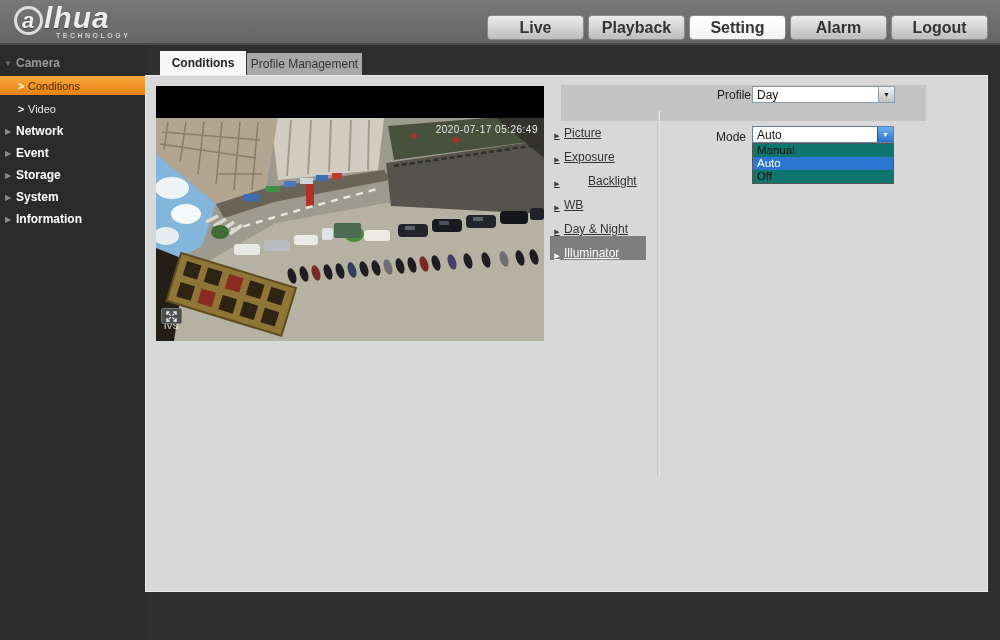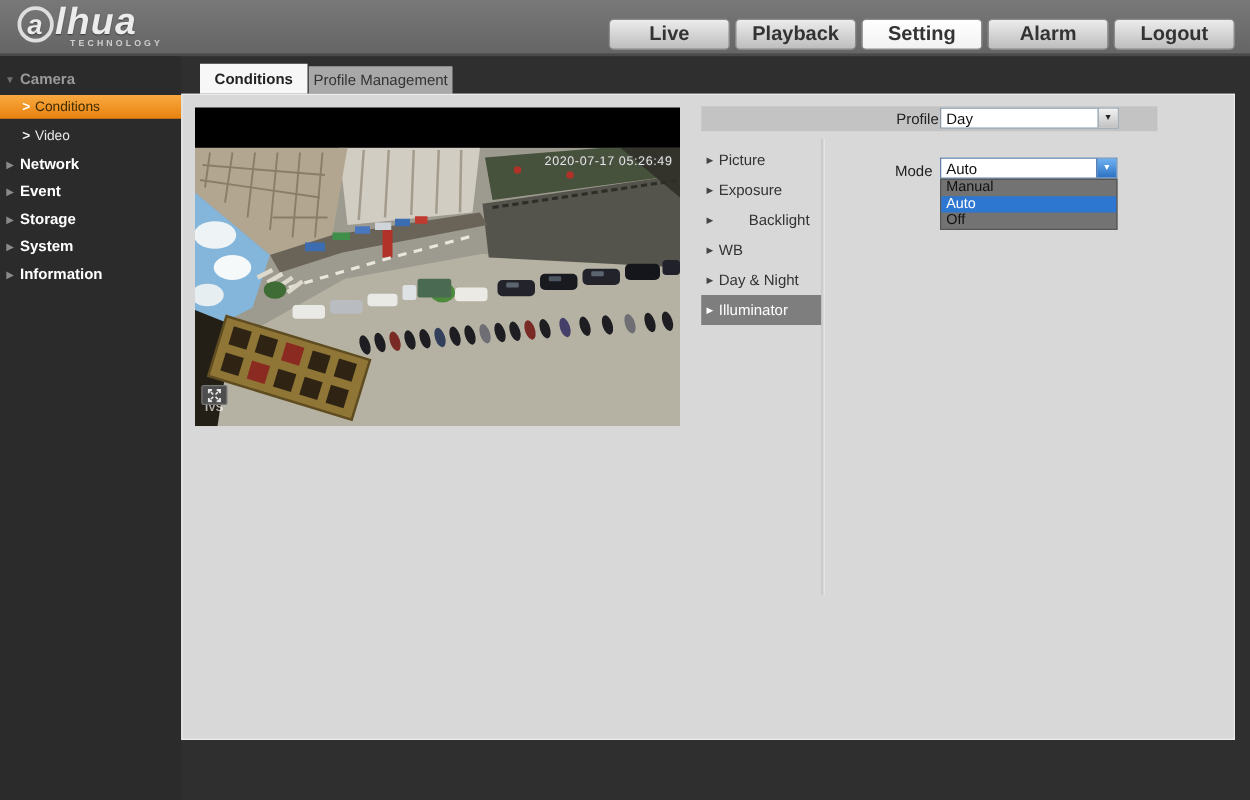--- a/index.html
+++ b/index.html
@@ -51,44 +51,44 @@
   .expand-btn { position:absolute; left:5px; bottom:6px; width:21px; height:16px;
     background:#4e4e4e; border:1px solid #757575; border-radius:2px; cursor:pointer;
     display:flex; align-items:center; justify-content:center; }
   
   .btn-row { position:absolute; left:10px; top:331px; display:flex; }
   .act-btn { width:90px; height:21px; border:1px solid #979797; border-radius:3px;
     background:linear-gradient(#f4f4f4,#cccccc); font-size:12px; color:#333;
     display:flex; align-items:center; justify-content:center; cursor:pointer; }
   .act-btn + .act-btn { margin-left:7px; }
   
-  .profile-bar { position:absolute; left:415px; top:9px; width:365px; height:20px; background:#c3c3c3; }
+  .profile-bar { position:absolute; left:415px; top:9px; width:365px; height:36px; background:#c3c3c3; }
   .field-label { position:absolute; font-size:12px; color:#222; text-align:right; width:100px; }
   .profile-bar .field-label { left:90px; top:3px; }
   .select { position:absolute; height:17px; background:#fff; border:1px solid #8a9aa8;
     font-size:12px; color:#111; cursor:pointer; }
   .select .val { position:absolute; left:4px; top:1px; }
   .sel-btn { position:absolute; right:0; top:0; width:16px; height:100%;
     background:linear-gradient(#f2f2f2,#c2c2c2); border-left:1px solid #8a9aa8;
     display:flex; align-items:center; justify-content:center; font-size:7px; color:#222; }
   .sel-btn.blue { background:linear-gradient(#6db0f2,#2d72c2); color:#fff; border-left:1px solid #1c5aa0; }
   .profile-select { left:191px; top:1px; width:143px; }
   
-  .submenu-item { position:absolute; left:415px; width:96px; height:24px;
-    display:flex; align-items:center; font-size:12px; color:#333; cursor:pointer; }
+  .submenu-item { position:absolute; left:404px; width:96px; height:24px;
+    display:flex; align-items:flex-end; font-size:12px; color:#333; cursor:pointer;text-decoration:underline; }
   .submenu-item .arrow { font-size:7px; color:#444; width:14px; text-align:center; }
   .submenu-item.selected { background:#7e7e7e; color:#fff; }
   .submenu-item.selected .arrow { color:#fff; }
   .v-divider { position:absolute; left:511px; top:35px; width:3px; height:365px;
     background:linear-gradient(90deg,#bfbfbf,#eaeaea); }
   
   .mode-label { left:500px; top:54px; }
   .mode-select { left:606px; top:50px; width:142px; border:1px solid #5f7fa8; }
   .dropdown-list { position:absolute; left:606px; top:67px; width:142px;
-    background:#737373; border:1px solid #565656; z-index:5; }
+    background:#0f766e; border:1px solid #565656; z-index:5; }
   .dd-item { height:13px; line-height:13px; font-size:11.5px; padding-left:4px; color:#111; cursor:pointer; }
   .dd-item.selected { background:#2e77d0; color:#fff; }
 </style>
 </head>
 <body>
 
 <div class="topbar">
   <div class="logo">
     <div class="logo-main"><span class="logo-a">a</span><span>lhua</span></div>
     <div class="logo-sub">TECHNOLOGY</div>

